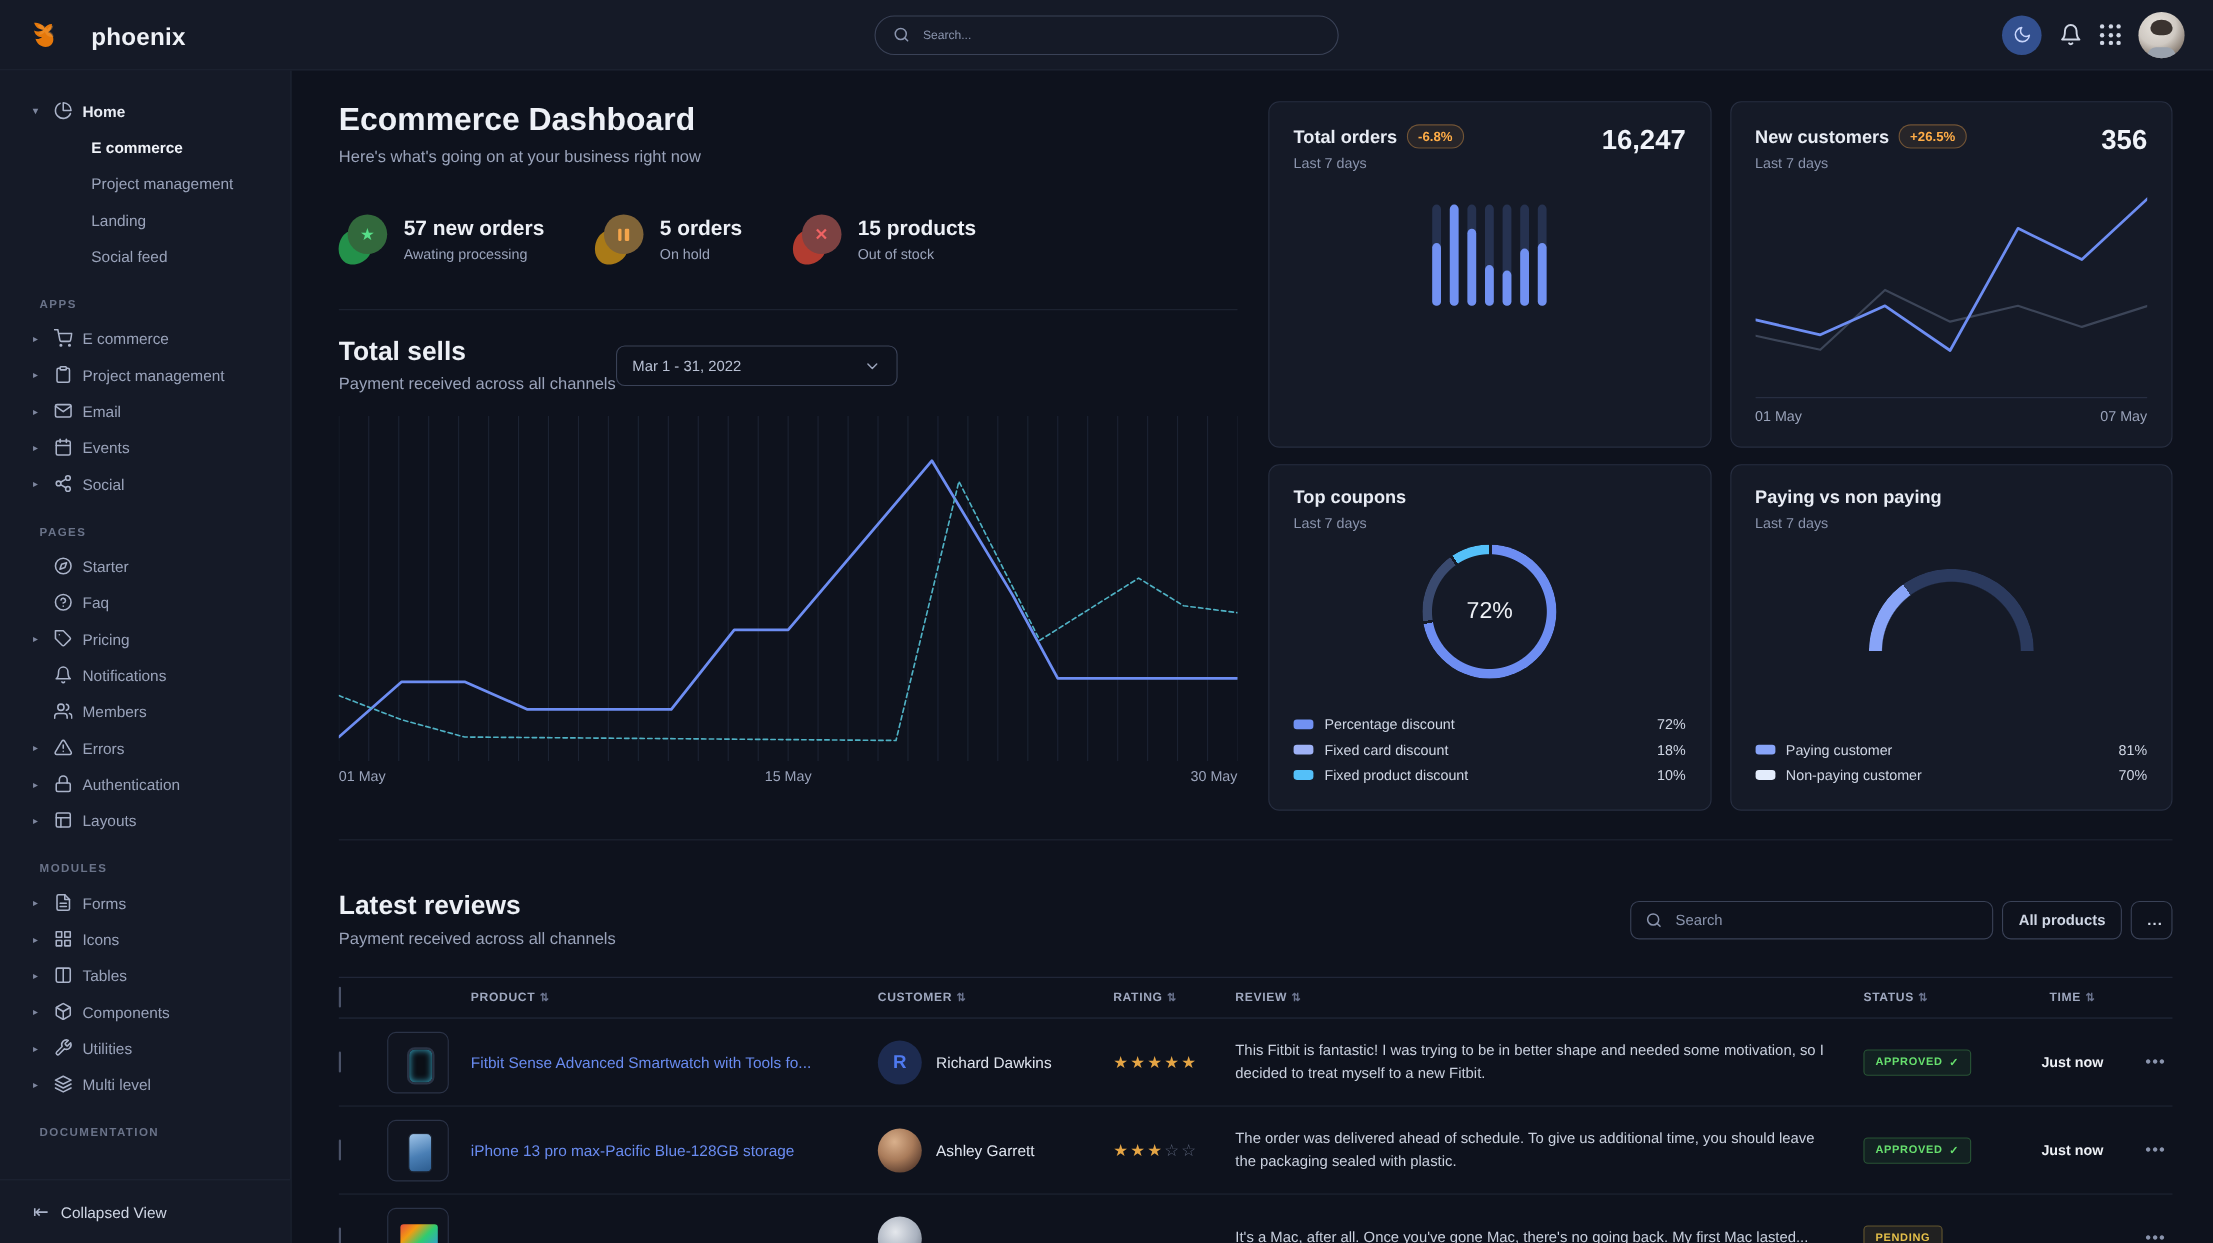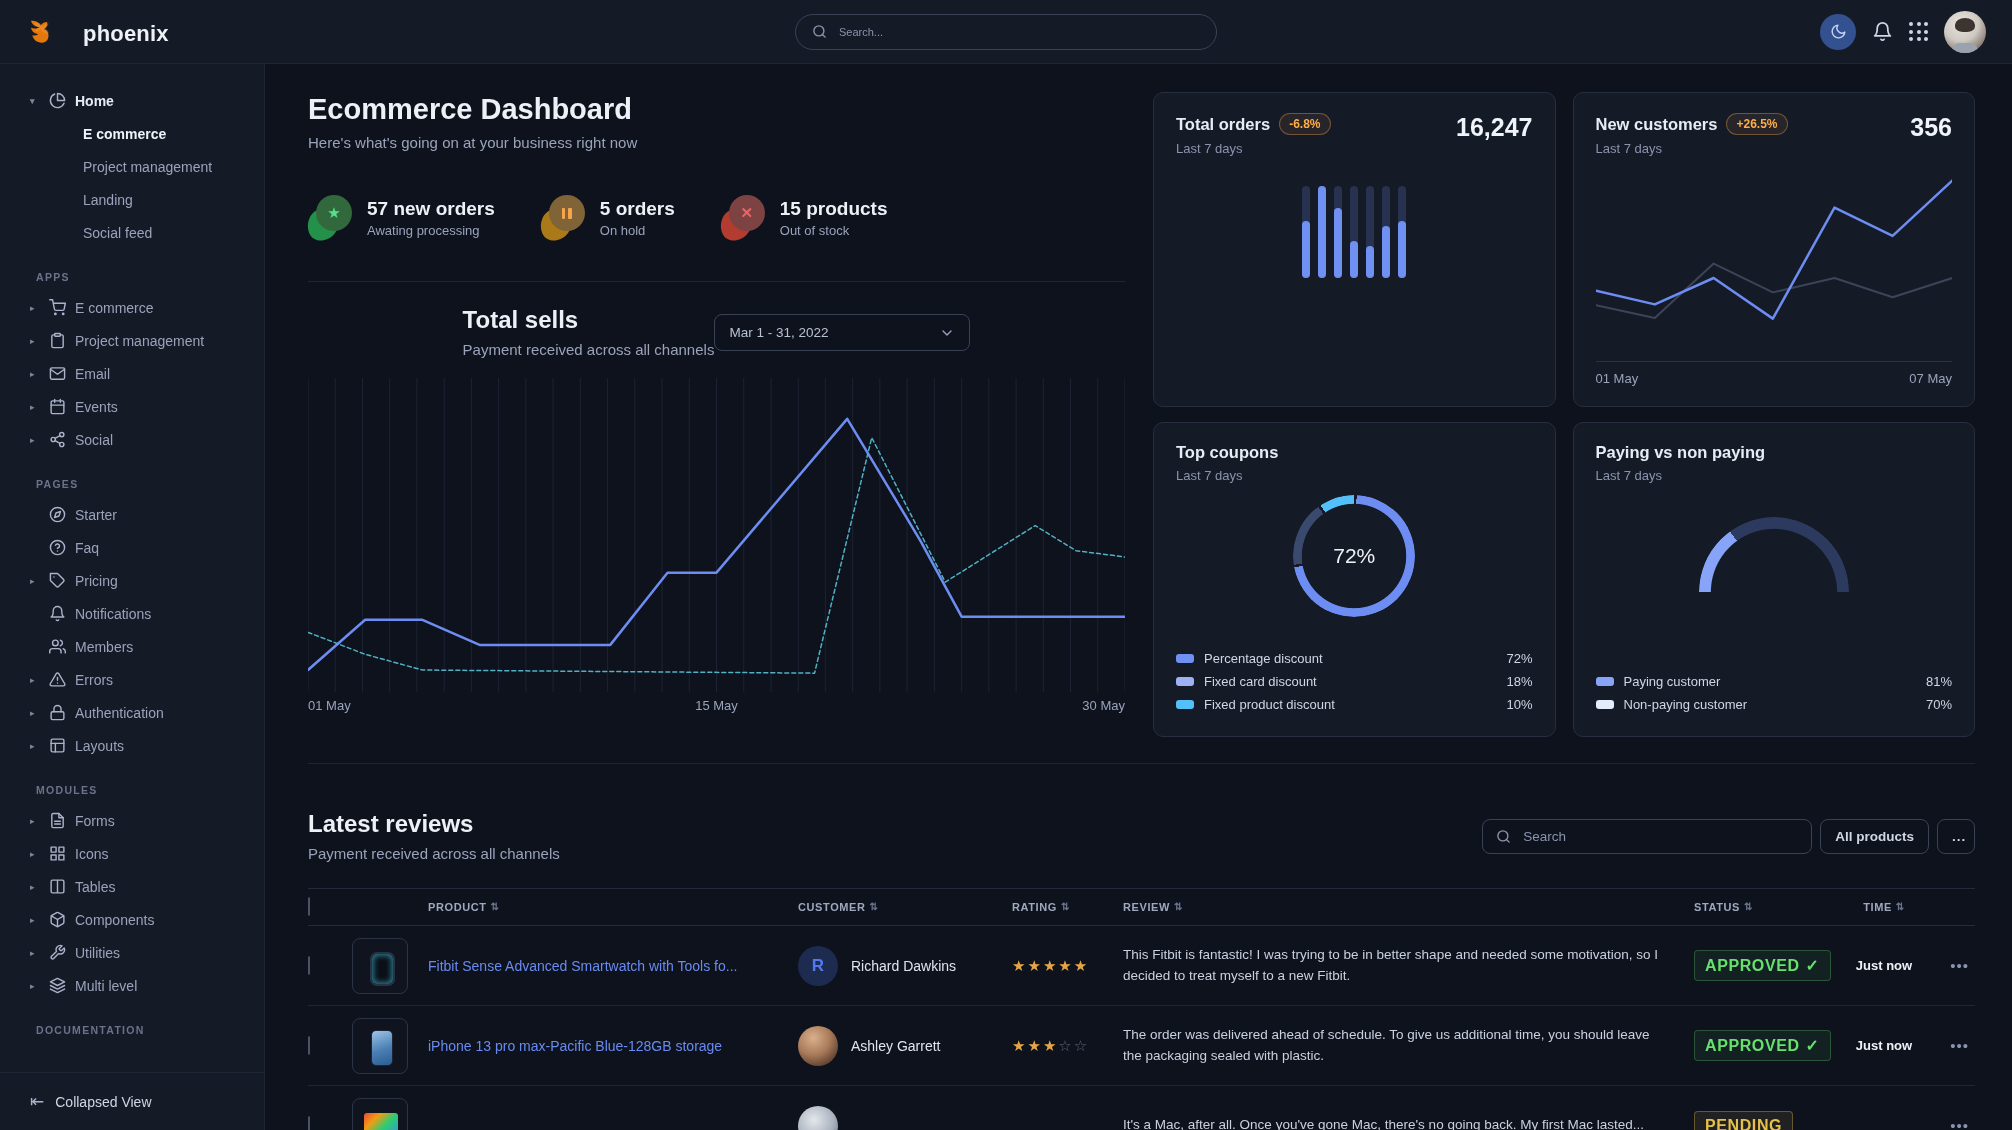--- a/index.html
+++ b/index.html
@@ -45,21 +45,21 @@
   .quick-stats{display:flex;gap:46px;margin-top:44px;align-items:center;}
   .stat{display:flex;align-items:center;gap:15px;}
   .stat-blob{position:relative;width:44px;height:46px;flex:0 0 44px;}
   .stat-blob .blob{position:absolute;left:0;bottom:0;width:30px;height:32px;border-radius:46% 54% 58% 42%/50% 44% 56% 50%;transform:rotate(14deg);}
   .stat-blob .circ{position:absolute;right:0;top:0;width:36px;height:36px;border-radius:50%;display:flex;align-items:center;justify-content:center;font-size:15px;}
   .pbar{display:inline-block;width:3.5px;height:11px;border-radius:1px;margin:0 1.5px;}
   .stat-value{font-size:19px;font-weight:bold;color:#edf0f6;}
   .stat-desc{font-size:13px;color:#9aa3ba;margin-top:3px;}
   .hr{border-bottom:1px solid #1f2534;margin-top:40px;}
 
-  .sells-head{margin-top:24px;display:flex;align-items:flex-start;justify-content:center;}
+  .sells-head{margin-top:24px;display:flex;align-items:flex-start;justify-content:flex-start;}
   .section-title{font-size:24px;font-weight:bold;color:#edf0f6;margin:0;}
   .section-subtitle{margin-top:7px;font-size:15px;color:#9aa3ba;}
   .date-select{width:256px;height:37px;border:1px solid #3a4257;border-radius:8px;background:transparent;color:#b9c1d4;font-size:13.5px;display:flex;align-items:center;padding:0 14px;cursor:pointer;font-family:inherit;margin-top:8px;}
   .date-select .chev{margin-left:auto;color:#9aa3ba;display:flex;}
   .sells-chart{margin-top:20px;height:314px;width:100%;}
   .sells-chart svg{width:100%;height:100%;display:block;}
   .x-labels{display:flex;justify-content:space-between;margin-top:6px;font-size:13px;color:#9aa3ba;}
 
   
   .cards-grid{flex:1;display:grid;grid-template-columns:1fr 1fr;grid-template-rows:315px 315px;gap:15px 17px;}
@@ -116,21 +116,21 @@
   .plink{color:#698bf0;font-size:14px;text-decoration:none;white-space:nowrap;overflow:hidden;display:block;padding-right:24px;cursor:pointer;}
   .cust{display:flex;align-items:center;gap:13px;}
   .avatar-initial{width:40px;height:40px;border-radius:50%;background:#1d2b50;color:#4e79f0;font-weight:bold;font-size:17px;display:flex;align-items:center;justify-content:center;flex:0 0 40px;}
   .avatar-photo{width:40px;height:40px;border-radius:50%;flex:0 0 40px;background:radial-gradient(circle at 38% 30%,#d9b08c 0%,#a97b5a 45%,#5d3f30 80%,#2f2019 100%);}
   .avatar-photo2{width:40px;height:40px;border-radius:50%;flex:0 0 40px;background:radial-gradient(circle at 40% 35%,#e4e7ec 0%,#aab2bf 55%,#5c6470 100%);}
   .cust-name{font-size:14px;color:#dfe4ee;}
   .stars{font-size:15px;letter-spacing:2px;}
   .star-f{color:#e5a545;}
   .star-e{color:#5a6379;}
   .review-txt{font-size:13.5px;line-height:1.5;color:#c9d0de;padding-right:30px;}
-  .status-badge{display:inline-flex;align-items:center;gap:6px;padding:5px 10px;border-radius:4px;font-size:16px;font-weight:bold;letter-spacing:.6px;}
+  .status-badge{display:inline-flex;align-items:center;gap:6px;padding:5px 10px;border-radius:4px;font-size:10px;font-weight:bold;letter-spacing:.6px;}
   .status-approved{color:#67e06e;background:rgba(82,186,92,.09);border:1px solid rgba(82,186,92,.35);}
   .status-pending{color:#e5c04a;background:rgba(229,192,74,.09);border:1px solid rgba(229,192,74,.35);}
   .time-cell{font-size:13px;font-weight:bold;color:#eef1f6;text-align:center;}
   .dots-cell{text-align:right;color:#8a94ad;font-size:15px;letter-spacing:1px;cursor:pointer;padding-right:6px;}
 </style>
 </head>
 <body>
 
 <header class="navbar">
   <div class="brand">

